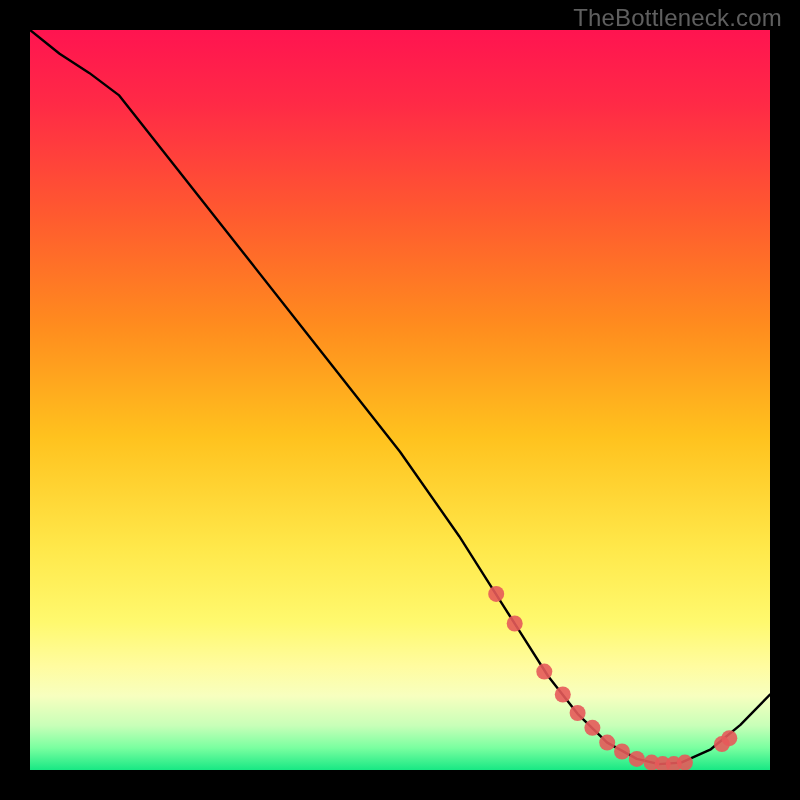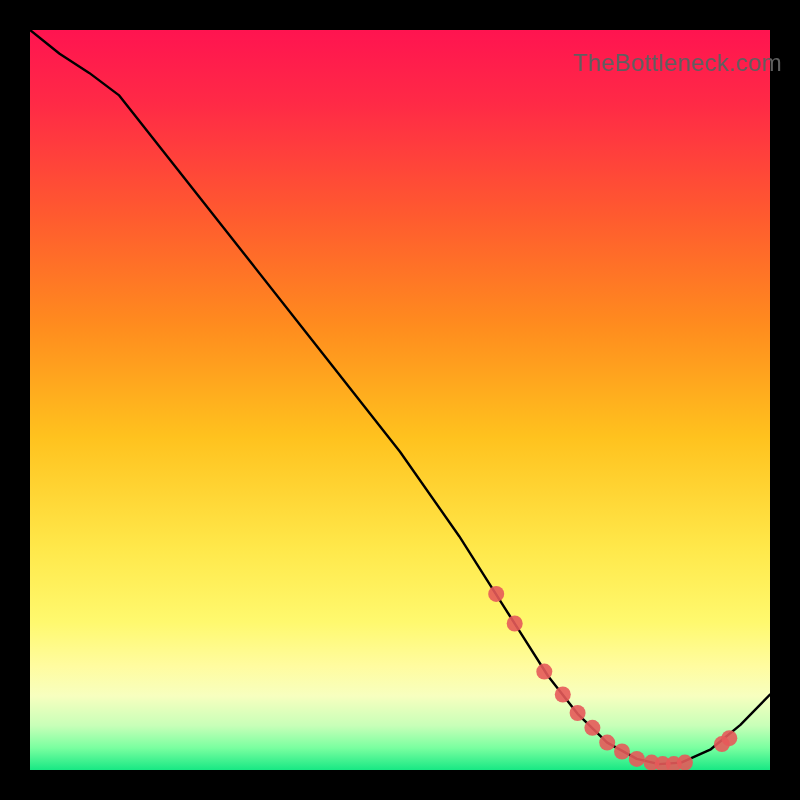--- a/index.html
+++ b/index.html
@@ -20,21 +20,20 @@
   .watermark {
     position: absolute;
     top: 4px;
     right: 18px;
     color: #5f5f5f;
     font-size: 24px;
     font-weight: 500;
     letter-spacing: 0.2px;
     z-index: 10;
     user-select: none;
-    margin-top: 45px;
   }
   .plot-wrap {
     position: absolute;
     left: 30px;
     top: 30px;
     width: 740px;
     height: 740px;
   }
   svg.plot {
     width: 740px;

